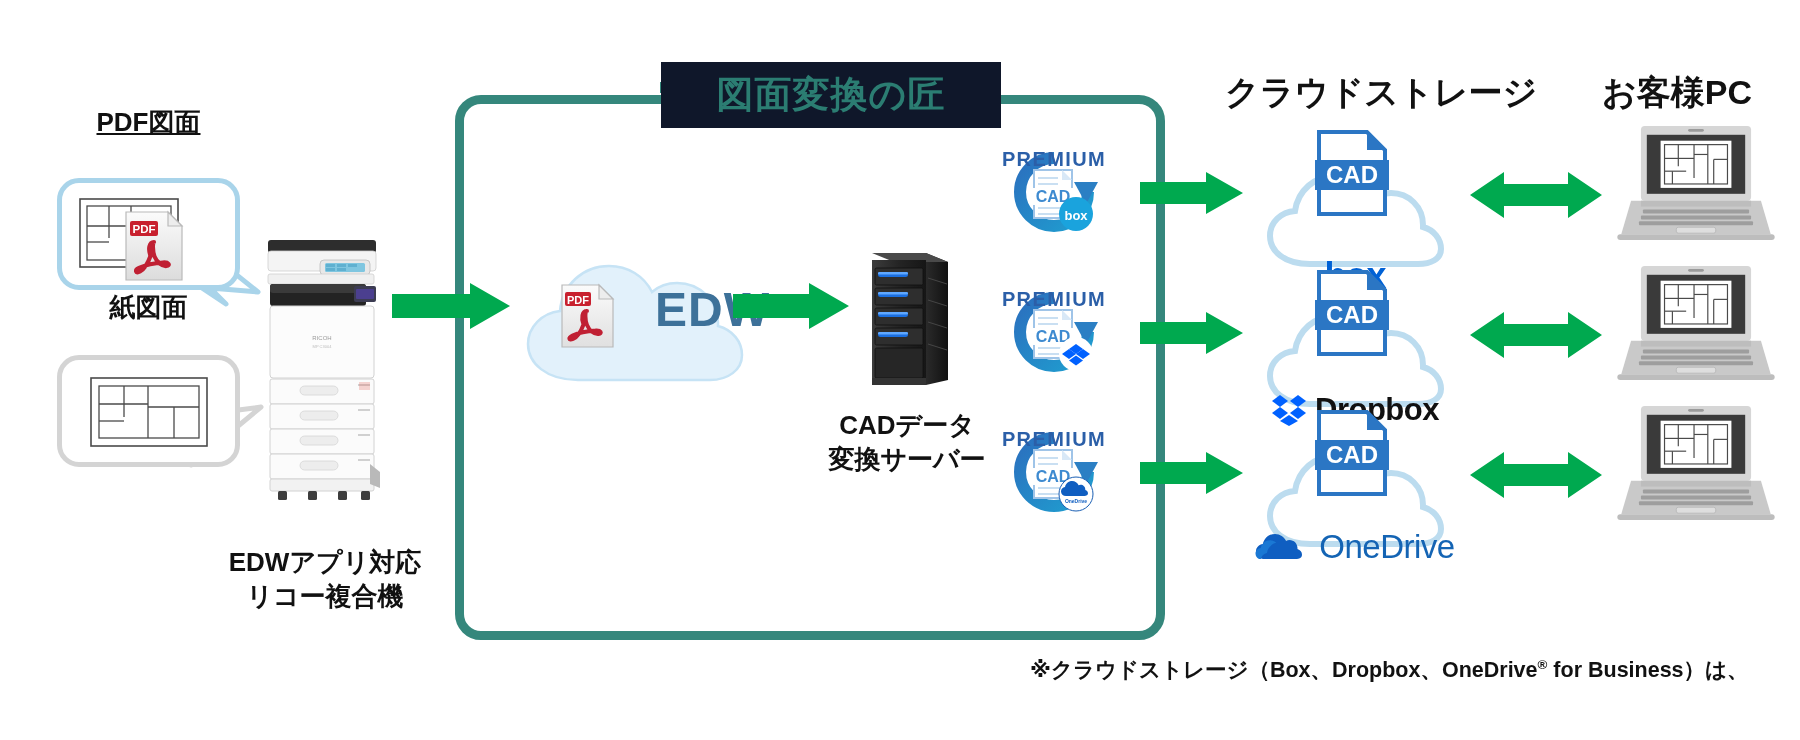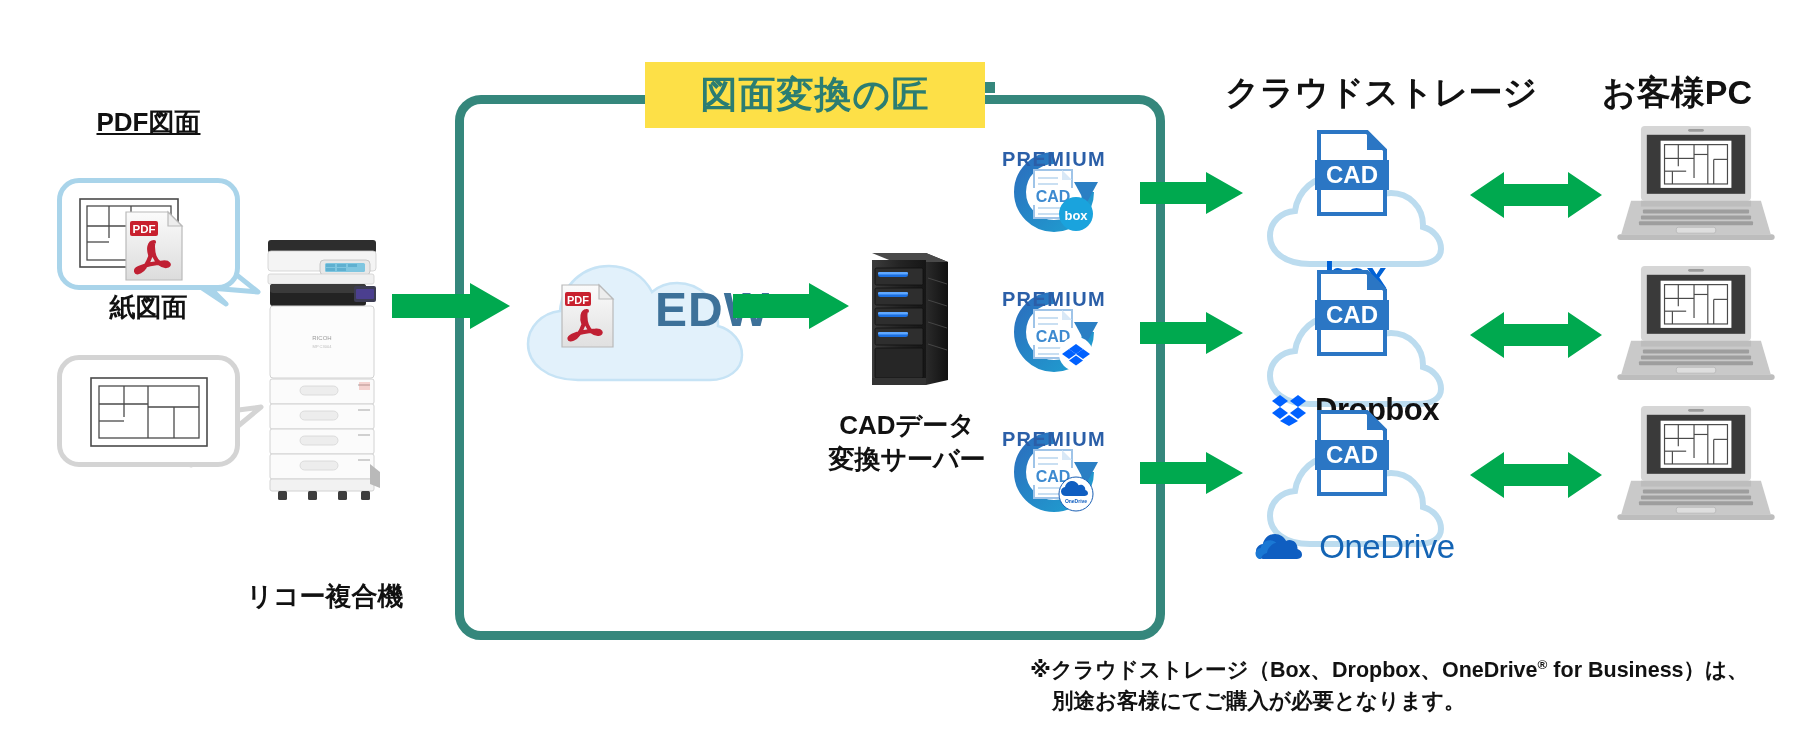--- a/index.html
+++ b/index.html
@@ -14,23 +14,23 @@
   .abs{position:absolute;}
 
   
   #edw-frame{
     left:455px;top:95px;width:710px;height:545px;
     border:9px solid #35877c;
     border-radius:26px;
     box-sizing:border-box;
   }
   #frame-title-wrap{
-    left:645px;top:62px;width:340px;height:66px;
+    left:661px;top:62px;width:340px;height:66px;
     display:flex;align-items:center;justify-content:center;
-    background:#fde047;
+    background:#0f172a;
   }
   #frame-title{
     font-size:37px;font-weight:bold;color:#2b7d72;
     letter-spacing:1px;white-space:nowrap;
   }
   
   #title-bar-left{left:660px;top:82px;width:52px;height:11px;background:#35877c;}
   #title-bar-right{left:925px;top:82px;width:70px;height:11px;background:#35877c;}
 
   
@@ -199,21 +199,21 @@
     <rect x="16" y="255" width="9" height="9" rx="1.5"></rect>
     <rect x="46" y="255" width="9" height="9" rx="1.5"></rect>
     <rect x="76" y="255" width="9" height="9" rx="1.5"></rect>
     <rect x="99" y="255" width="9" height="9" rx="1.5"></rect>
   </g>
 
   <path d="M108 228 L118 236 L118 252 L108 248 Z" fill="#b9b9b9"></path>
 </svg>
 
 <div class="abs label-bold" style="left:200px;top:545px;width:250px;">
-  <br>
+  <span>EDWアプリ対応</span><br>
   <span>リコー複合機</span>
 </div>
 
 <svg class="abs arrow-green" style="left:392px;top:283px;" width="120" height="50">
   <path d="M0 11 H78 V0 L118 23 L78 46 V35 H0 Z" fill="#00a94f"></path>
 </svg>
 
 <svg class="abs" id="edw-cloud" viewBox="0 0 230 145">
   <path d="M58 135 C26 135 8 118 8 99 C8 82 22 68 40 66 C42 40 63 21 89 21 C108 21 124 31 132 47
            C139 41 148 38 157 38 C180 38 198 56 198 78 C198 79 198 80 198 81
@@ -546,14 +546,13 @@
     <rect x="26" y="89" width="108" height="4" rx="1"></rect>
     <rect x="24" y="95" width="112" height="4" rx="1"></rect>
     <rect x="22" y="101" width="116" height="4" rx="1"></rect>
   </g>
   <rect x="60" y="107" width="40" height="6" rx="2" fill="#dedede" stroke="#b5b5b5" stroke-width="0.8"></rect>
   <rect x="0" y="114" width="160" height="6" rx="3" fill="#bdbdbd"></rect>
 </svg>
 
 <div class="abs" id="footnote">
   <span>※クラウドストレージ（Box、Dropbox、OneDrive</span><sup>®</sup><span> for Business）は、</span>
-  <span class="ln2">別途お客様にてご購入が必要となります。</span>
 </div>
 
 </body></html>

